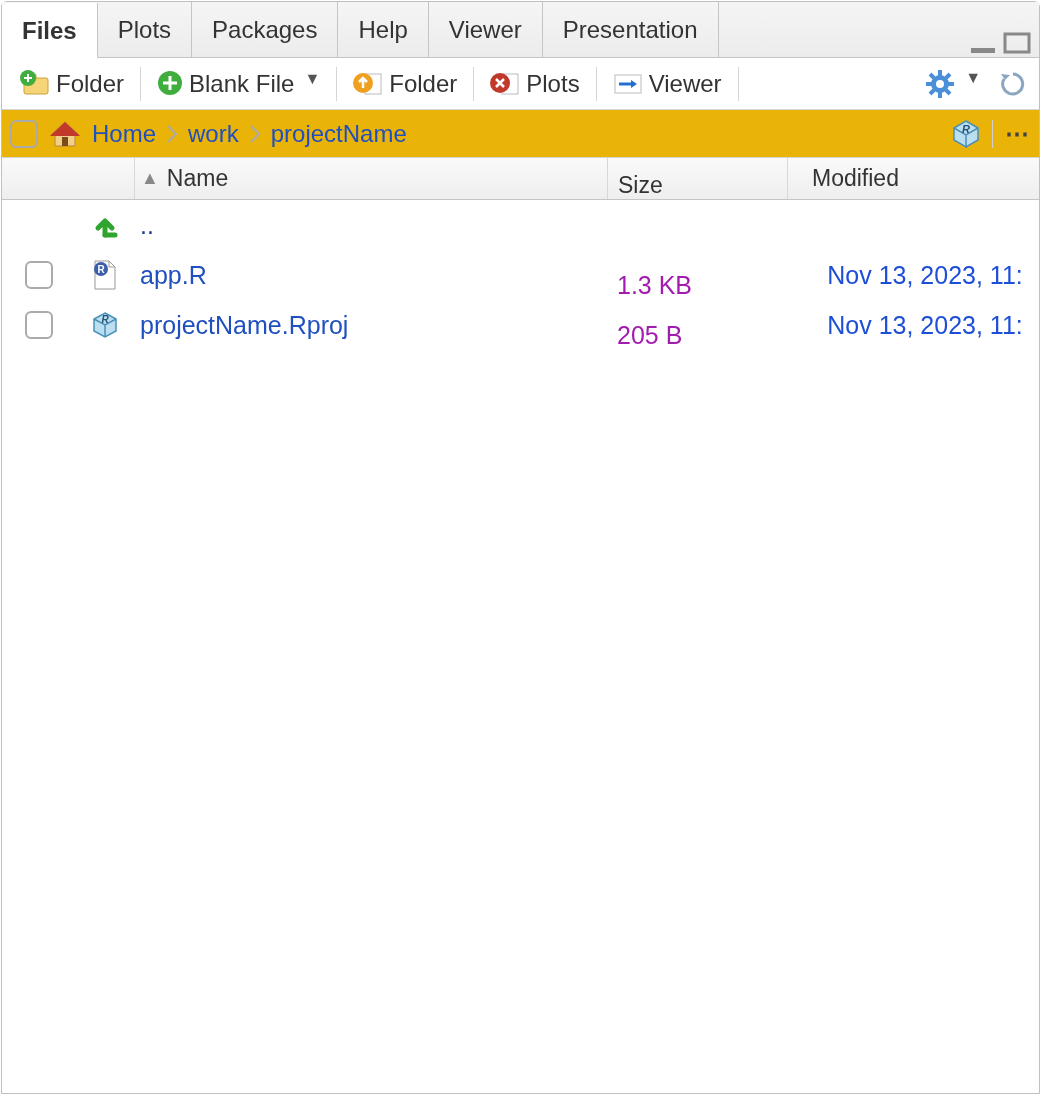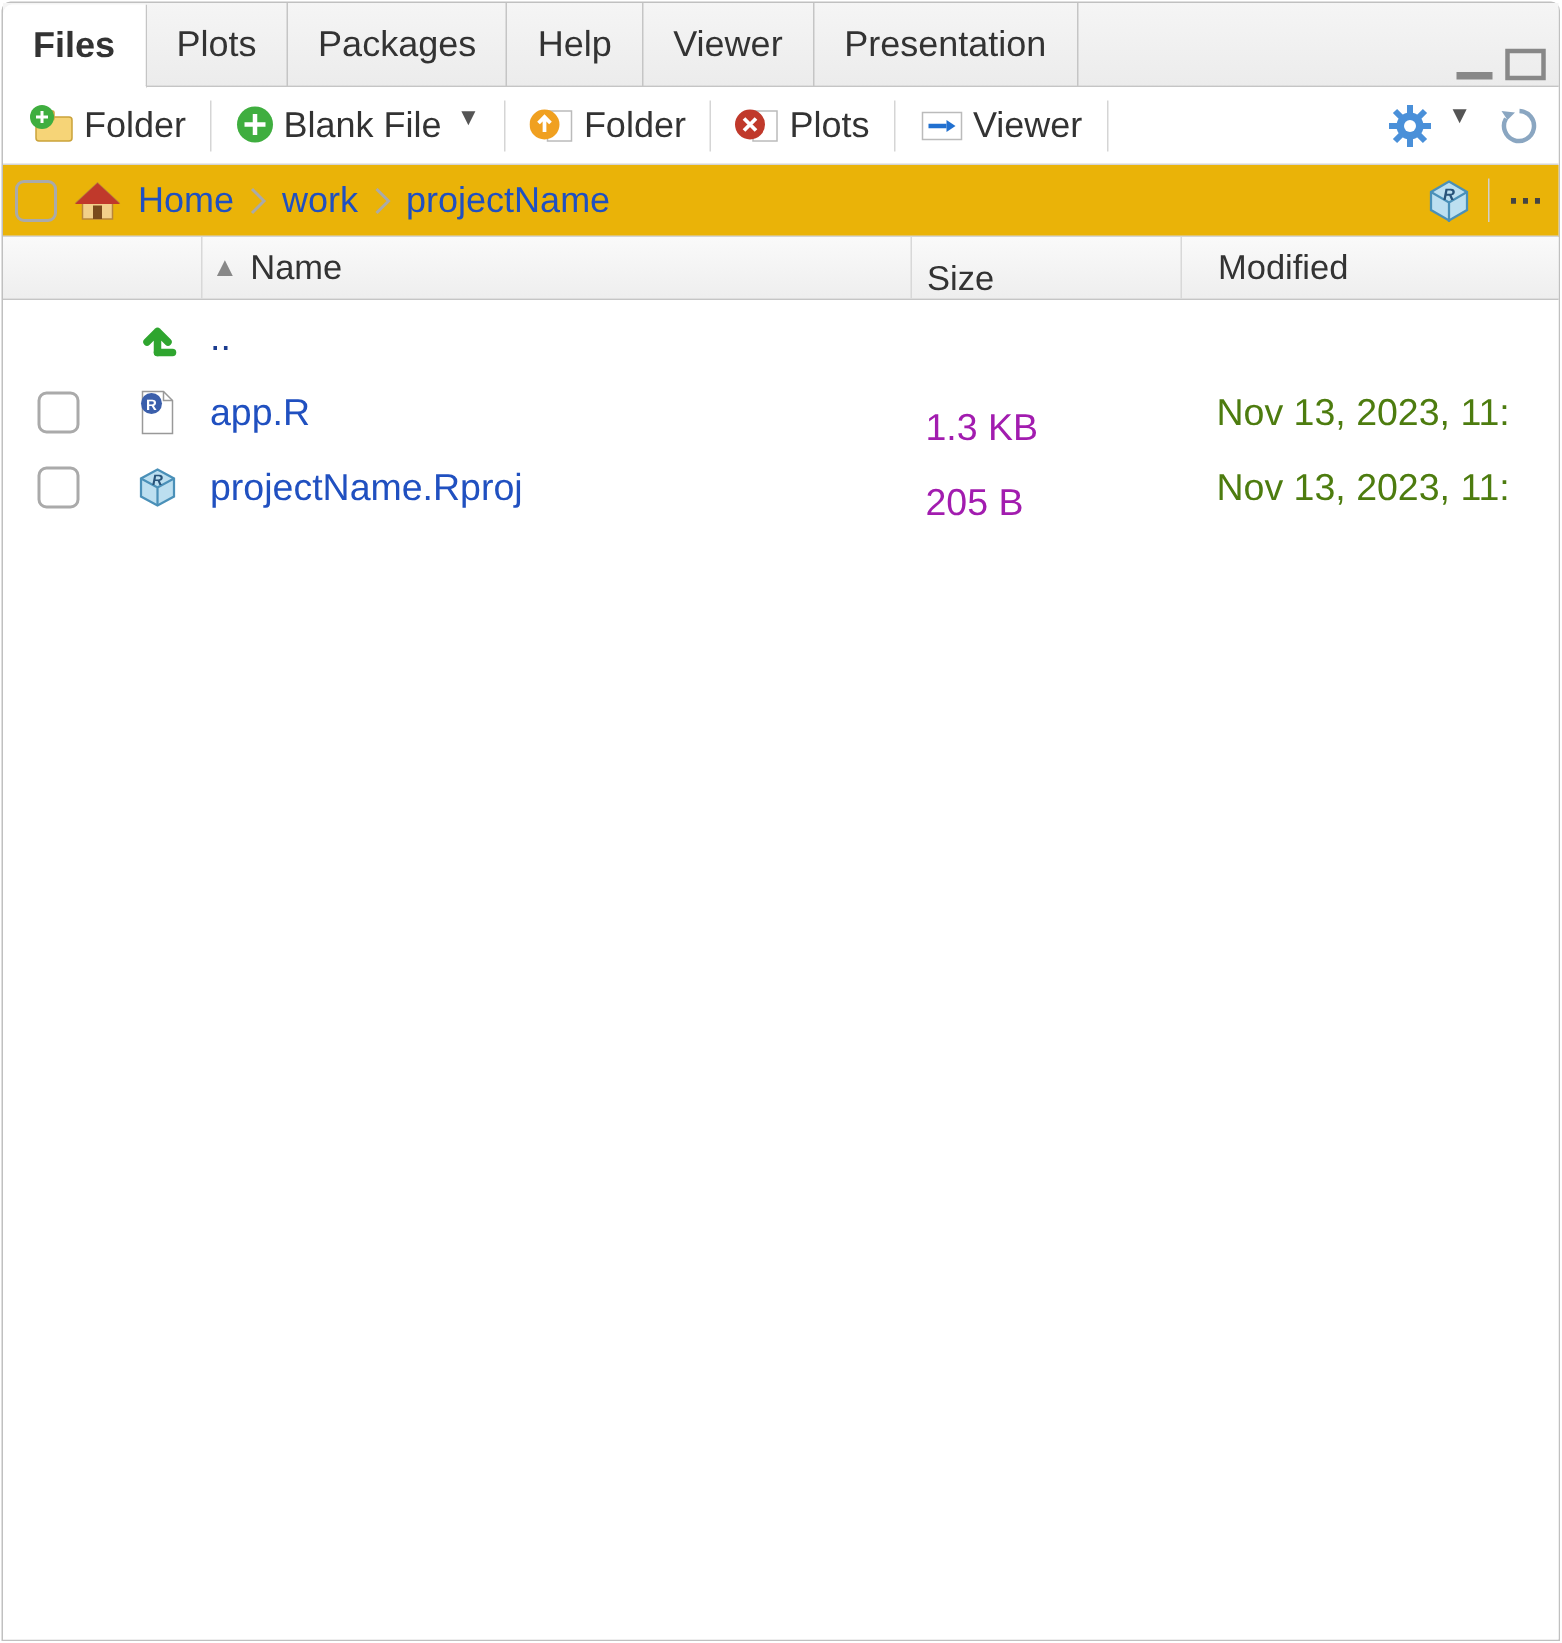--- a/index.html
+++ b/index.html
@@ -165,21 +165,21 @@
   .file-row {
     display: flex;
     align-items: center;
     height: 50px;
     font-size: 25px;
   }
   .file-row .col-check { display:flex; justify-content:center; }
   .file-row .col-icon { display:flex; justify-content:center; }
   .file-row .col-name { color:#2050c0; border-left:none; }
   .file-row .col-size { color:#a21caf; border-left:none;}
-  .file-row .col-mod  { color:#4d7c0f; border-left:none; white-space:nowrap; overflow:hidden;}
+  .file-row .col-mod  { color:#1d4ed8; border-left:none; white-space:nowrap; overflow:hidden;justify-content:center;}
   .file-row.up .col-name { color:#1a3b8f; font-weight:500; }
 
   
   svg { display:block; }
 </style>
 </head>
 <body>
 
 <div class="pane">
 

